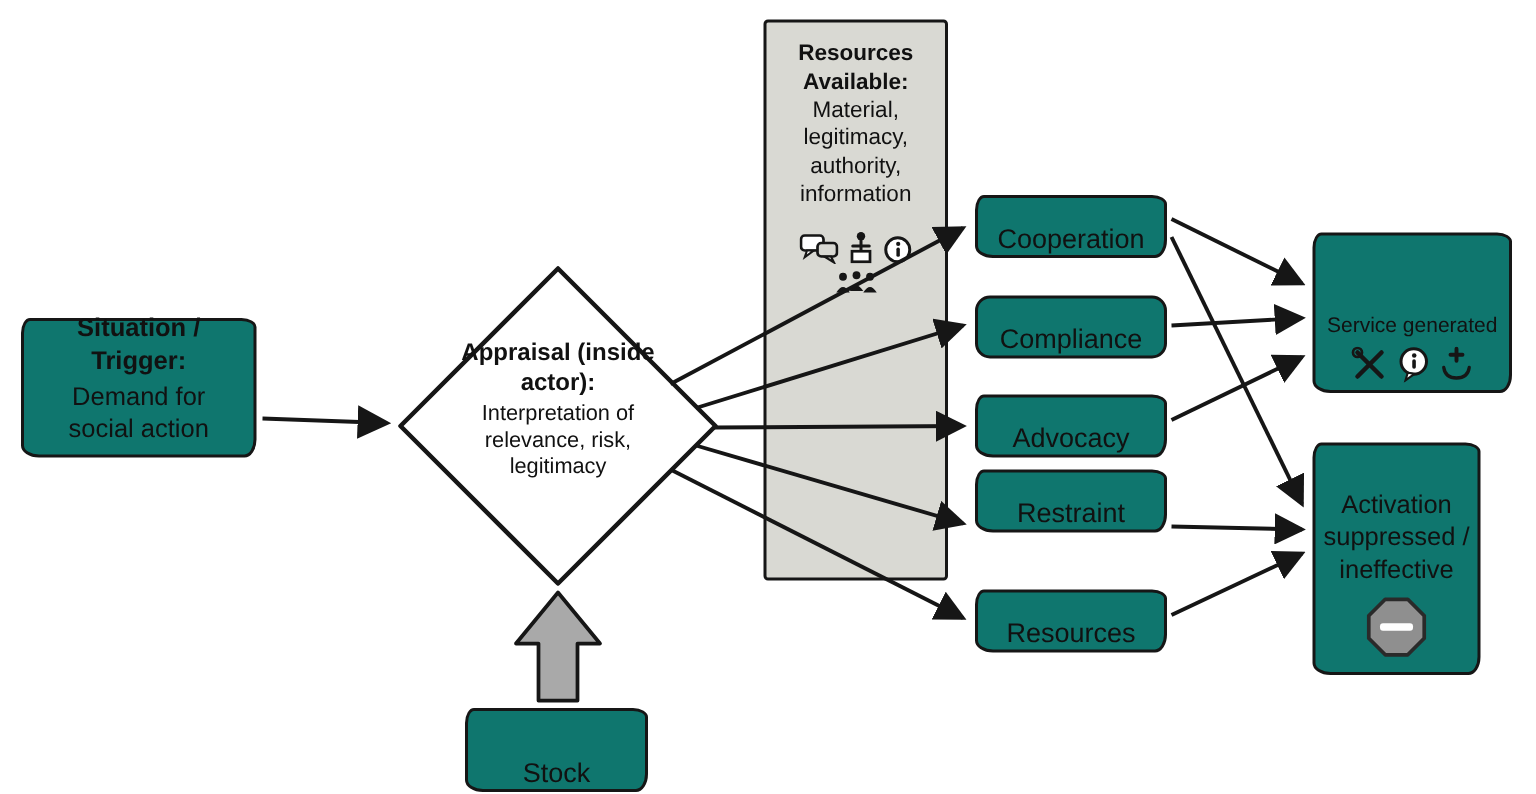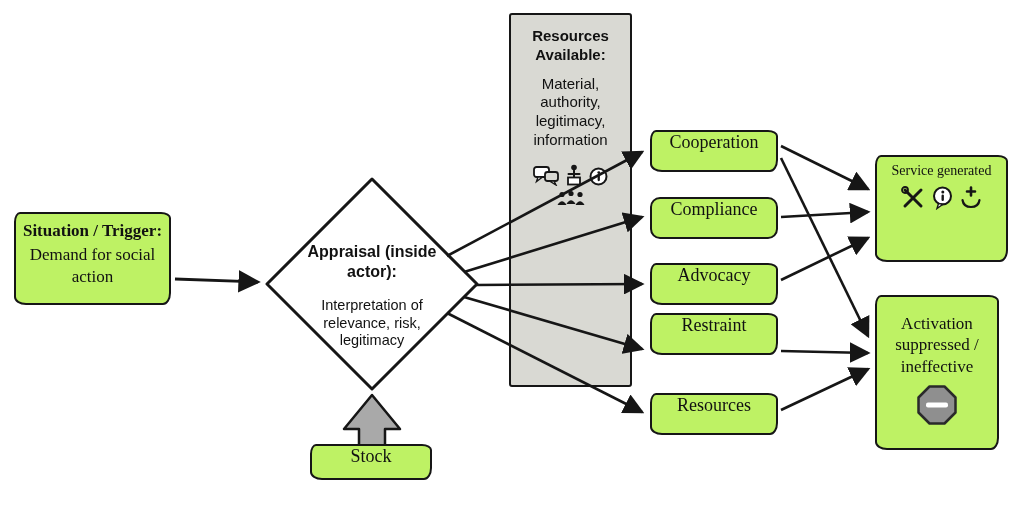--- a/index.html
+++ b/index.html
@@ -1,73 +1,73 @@
 <!DOCTYPE html>
 <html><head>
 <meta charset="utf-8">
 <style>
   html,body { margin:0; padding:0; background:#ffffff; }
   .canvas {
     position:relative; width:1024px; height:529px; background:#ffffff;
     font-family:"Liberation Sans", sans-serif; color:#111; overflow:hidden;
   }
   .box {
-    position:absolute; background:#bef264; border:2.5px solid #161616;
+    position:absolute; background:#0f766e; border:2.5px solid #161616;
     border-radius:6px 10px 8px 12px / 10px 6px 12px 8px;
-    display:flex; flex-direction:column; align-items:center; justify-content:flex-start;
-    text-align:center; z-index:3; box-sizing:border-box;font-family:Liberation Serif, serif;
+    display:flex; flex-direction:column; align-items:center; justify-content:flex-end;
+    text-align:center; z-index:3; box-sizing:border-box;
   }
   .situation { left:14px; top:212px; width:157px; height:93px; font-size:17px; line-height:1.28; padding:6px; }
   .situation .title { font-weight:bold; display:block; width:140px; margin:0 auto; }
   .situation .body  { display:block; width:128px; margin:2px auto 0; }
 
   .resources-panel {
     position:absolute; left:509px; top:13px; width:123px; height:374px;
     background:#d9d9d3; border:2.5px solid #161616; border-radius:3px;
     z-index:1; text-align:center; font-size:15px; line-height:1.25;
     padding-top:12px; box-sizing:border-box;
   }
-  .resources-panel .title { font-weight:bold; display:block; width:100px; margin:0 auto 10px; }
+  .resources-panel .title { font-weight:bold; display:block; width:100px; margin:0 auto 0; }
   .resources-panel .item { display:block; }
   .res-icons { margin-top:14px; display:flex; flex-direction:column; align-items:center; gap:4px; }
   .res-icons .row { display:flex; align-items:flex-end; gap:5px; }
 
   .diamond-label {
     position:absolute; left:296px; top:226px; width:152px; z-index:3;
     text-align:center; line-height:1.22;
   }
-  .diamond-label .title { font-weight:bold; font-size:16px; display:block; width:150px; margin:16px auto; }
+  .diamond-label .title { font-weight:bold; font-size:16px; display:block; width:150px; margin:0 auto; }
   .diamond-label .body  { font-size:14.5px; display:block; width:134px; margin:3px auto 0; }
 
-  .stock { left:310px; top:444px; width:122px; height:36px; font-size:18px; }
+  .stock { left:310px; top:472px; width:122px; height:56px; font-size:18px; }
 
   .strategy { left:650px; width:128px; height:42px; font-size:18px; }
   .strategy.s0 { top:130px; } .strategy.s1 { top:197px;border-radius:10px; } .strategy.s2 { top:263px; }
   .strategy.s3 { top:313px; } .strategy.s4 { top:393px; }
 
   .service { left:875px; top:155px; width:133px; height:107px; font-size:14px; line-height:1.25; padding:5px; }
   .service .label { display:block; width:115px; }
   .outcome-icons { display:flex; align-items:center; gap:5px; margin-top:6px; }
 
-  .suppressed { left:875px; top:295px; width:124px; height:155px; font-size:17px; line-height:1.25; padding:16px; }
+  .suppressed { left:875px; top:295px; width:112px; height:155px; font-size:17px; line-height:1.25; padding:5px; }
   .suppressed .label { display:block; width:118px; }
   .suppressed .sign { margin-top:8px; }
 
   .overlay { position:absolute; left:0; top:0; z-index:2; pointer-events:none; }
 </style>
 </head>
 <body>
 
 <div class="canvas">
 
   <div class="resources-panel">
     <span class="title">Resources Available:</span>
     <span class="item">Material,</span>
+    <span class="item">legitimacy,</span>
     <span class="item">authority,</span>
-    <span class="item">legitimacy,</span>
     <span class="item">information</span>
     <div class="res-icons">
       <div class="row">
         <svg width="26" height="20" viewBox="0 0 26 20">
           <rect x="1" y="1" width="15" height="10" rx="2.5" fill="#ffffff" stroke="#161616" stroke-width="1.8"></rect>
           <path d="M5 11 L3.5 15.5 L9.5 11 Z" fill="#ffffff" stroke="#161616" stroke-width="1.4"></path>
           <rect x="12" y="6" width="13" height="9" rx="2.5" fill="#d9d9d3" stroke="#161616" stroke-width="1.8"></rect>
           <path d="M21 15 L23 19 L16.5 15 Z" fill="#d9d9d3" stroke="#161616" stroke-width="1.4"></path>
         </svg>
         <svg width="20" height="22" viewBox="0 0 20 22">

